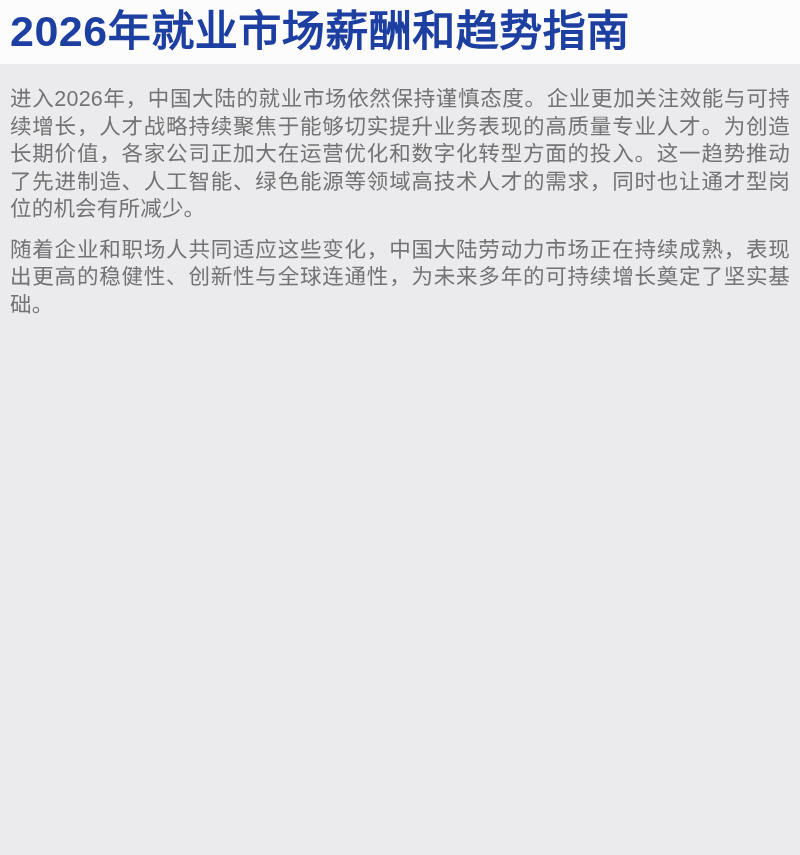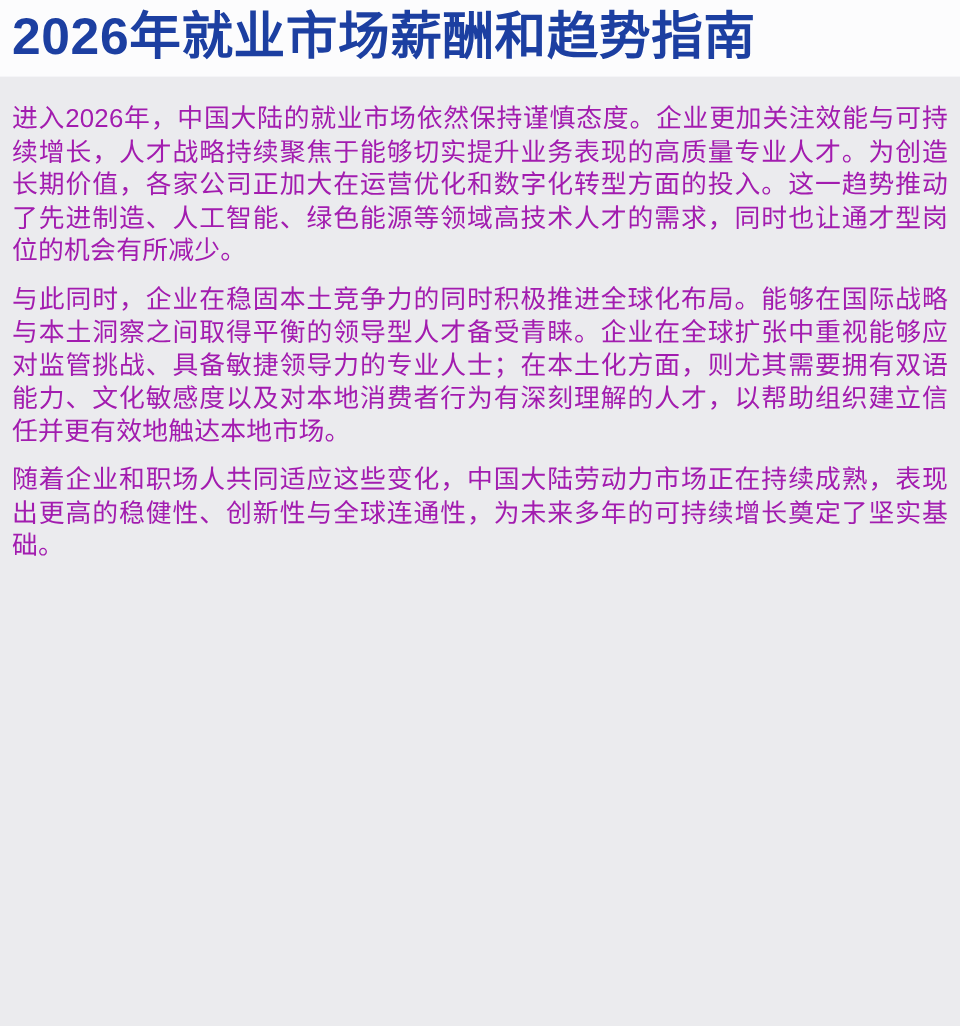--- a/index.html
+++ b/index.html
@@ -36,34 +36,33 @@
   }
   .doc-body {
     background: #ebebee;
     padding: 22px 10px 10px 10px;
     flex: 1 1 auto;
   }
   .doc-body p {
     margin: 0 0 13px 0;
     font-size: 21.5px;
     line-height: 27.5px;
-    color: #a21caf;
+    color: #737373;
     text-align: justify;
     word-break: break-all;
     letter-spacing: 0.2px;
   }
   .doc-body p:last-child {
     margin-bottom: 0;
   }
 </style>
 </head>
 <body>
 
 <div class="page">
   <header class="doc-header">
     <h1 class="doc-title">2026年就业市场薪酬和趋势指南</h1>
   </header>
   <main class="doc-body">
     <p>进入2026年，中国大陆的就业市场依然保持谨慎态度。企业更加关注效能与可持续增长，人才战略持续聚焦于能够切实提升业务表现的高质量专业人才。为创造长期价值，各家公司正加大在运营优化和数字化转型方面的投入。这一趋势推动了先进制造、人工智能、绿色能源等领域高技术人才的需求，同时也让通才型岗位的机会有所减少。</p>
-    <p>与此同时，企业在稳固本土竞争力的同时积极推进全球化布局。能够在国际战略与本土洞察之间取得平衡的领导型人才备受青睐。企业在全球扩张中重视能够应对监管挑战、具备敏捷领导力的专业人士；在本土化方面，则尤其需要拥有双语能力、文化敏感度以及对本地消费者行为有深刻理解的人才，以帮助组织建立信任并更有效地触达本地市场。</p>
     <p>随着企业和职场人共同适应这些变化，中国大陆劳动力市场正在持续成熟，表现出更高的稳健性、创新性与全球连通性，为未来多年的可持续增长奠定了坚实基础。</p>
   </main>
 </div>
 
 </body></html>

